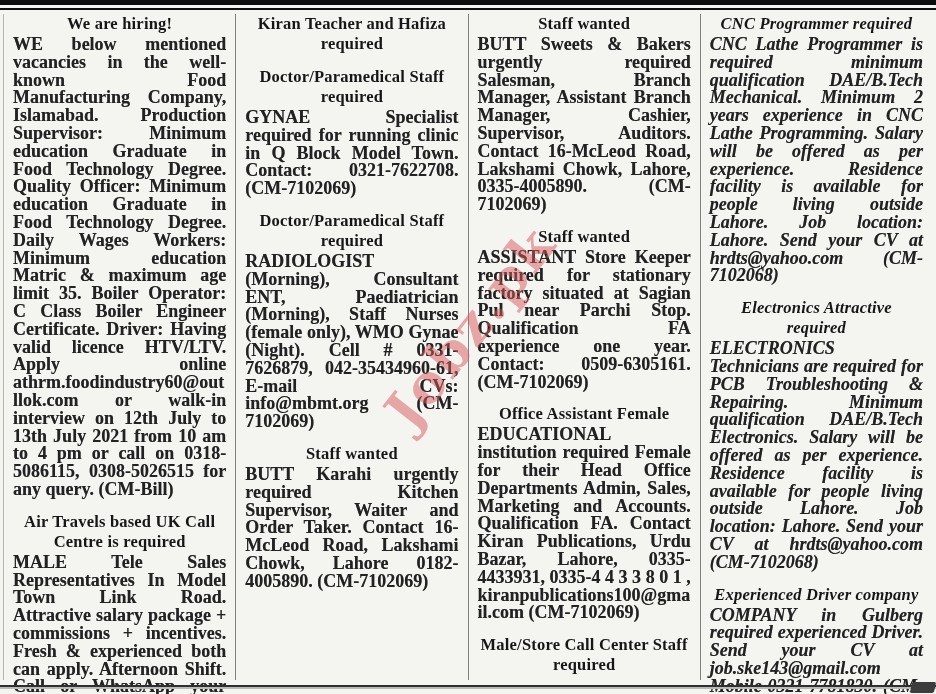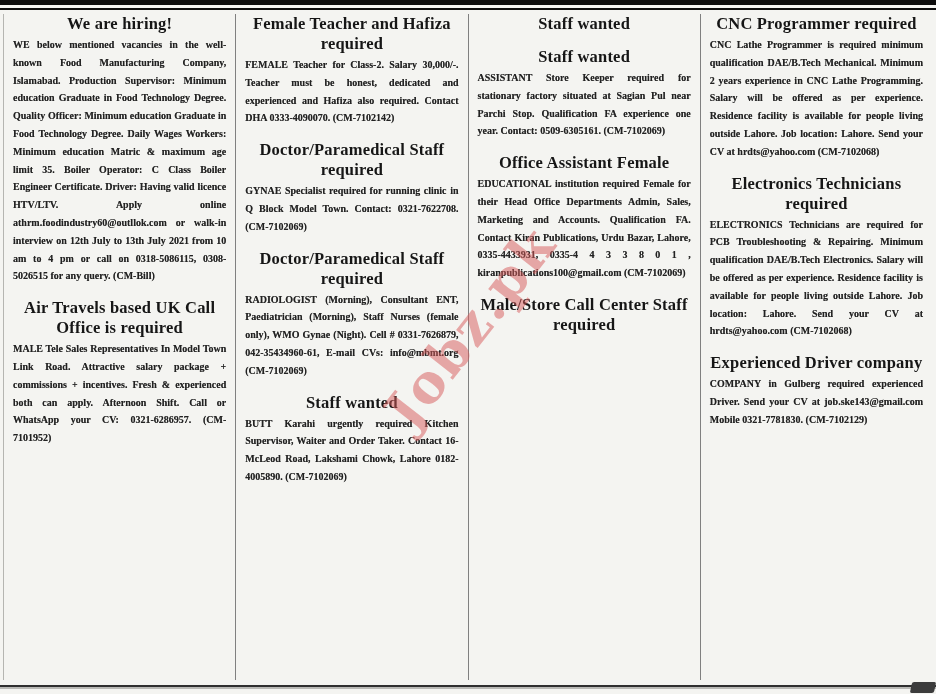--- a/index.html
+++ b/index.html
@@ -14,33 +14,33 @@
   }
   .top-rule-thick{position:absolute;top:0;left:0;right:0;height:5px;background:#0c0c0c;}
   .top-rule-thin{position:absolute;top:8px;left:0;right:0;height:2px;background:#0c0c0c;}
   .bottom-rule{position:absolute;bottom:7px;left:0;right:0;height:2px;background:#2f2f2f;box-shadow:0 2px 0 #b9b9b6;}
   .left-hairline{position:absolute;left:3px;top:14px;bottom:14px;width:1px;background:#b5b5b1;}
   .columns{
     position:absolute;top:14px;left:4px;right:4px;bottom:14px;
     display:flex;align-items:stretch;
   }
   .col{flex:1 1 0;min-width:0;padding:0 9px;border-right:1px solid #808080;}
-  .col:last-child{border-right:none;}
+  .col:last-child{border-right:none;font-style:italic;}
   .ad{margin-top:13px;}
   .ad:first-child{margin-top:0;}
   .ad-headline{
     margin:0 0 2px 0;
     font-size:16.5px;line-height:20px;
     font-weight:bold;text-align:center;
     letter-spacing:0.2px;
     color:#161616;
   }
   .ad-body{
     margin:0;
-    font-size:10px;line-height:17.8px;
+    font-size:18px;line-height:17.8px;
     font-weight:bold;
     text-align:justify;
     overflow-wrap:break-word;
     color:#222;
     text-shadow:0 0 0.5px rgba(40,40,40,0.55);
   }
   .watermark{
     position:absolute;left:320px;top:295px;width:300px;
     text-align:center;
     font-size:54px;font-weight:bold;
@@ -67,68 +67,68 @@
   <div class="left-hairline"></div>
 
   <div class="columns">
 
     <div class="col">
       <div class="ad">
         <h3 class="ad-headline">We are hiring!</h3>
         <p class="ad-body">WE below mentioned vacancies in the well-known Food Manufacturing Company, Islamabad. Production Supervisor: Minimum education Graduate in Food Technology Degree. Quality Officer: Minimum education Graduate in Food Technology Degree. Daily Wages Workers: Minimum education Matric &amp; maximum age limit 35. Boiler Operator: C Class Boiler Engineer Certificate. Driver: Having valid licence HTV/LTV. Apply online athrm.foodindustry60@outllok.com or walk-in interview on 12th July to 13th July 2021 from 10 am to 4 pm or call on 0318-5086115, 0308-5026515 for any query. (CM-Bill)</p>
       </div>
       <div class="ad">
-        <h3 class="ad-headline">Air Travels based UK Call Office is required</h3>
+        <h3 class="ad-headline">Air Travels based UK Call Centre is required</h3>
         <p class="ad-body">MALE Tele Sales Representatives In Model Town Link Road. Attractive salary package + commissions + incentives. Fresh &amp; experienced both can apply. Afternoon Shift. Call or WhatsApp your CV: 0321-6286957. (CM-7101952)</p>
       </div>
     </div>
 
     <div class="col">
       <div class="ad">
-        <h3 class="ad-headline">Female Teacher and Hafiza required</h3>
-        <p class="ad-body">FEMALE Teacher for Class-2. Salary 30,000/-. Teacher must be honest, dedicated and experienced and Hafiza also required. Contact DHA 0333-4090070. (CM-7102142)</p>
+        <h3 class="ad-headline">Kiran Teacher and Hafiza required</h3>
       </div>
       <div class="ad">
         <h3 class="ad-headline">Doctor/Paramedical Staff required</h3>
         <p class="ad-body">GYNAE Specialist required for running clinic in Q Block Model Town. Contact: 0321-7622708. (CM-7102069)</p>
       </div>
       <div class="ad">
         <h3 class="ad-headline">Doctor/Paramedical Staff required</h3>
         <p class="ad-body">RADIOLOGIST (Morning), Consultant ENT, Paediatrician (Morning), Staff Nurses (female only), WMO Gynae (Night). Cell # 0331-7626879, 042-35434960-61, E-mail CVs: info@mbmt.org (CM-7102069)</p>
       </div>
       <div class="ad">
         <h3 class="ad-headline">Staff wanted</h3>
         <p class="ad-body">BUTT Karahi urgently required Kitchen Supervisor, Waiter and Order Taker. Contact 16-McLeod Road, Lakshami Chowk, Lahore 0182-4005890. (CM-7102069)</p>
       </div>
     </div>
 
     <div class="col">
       <div class="ad">
         <h3 class="ad-headline">Staff wanted</h3>
+        <p class="ad-body">BUTT Sweets &amp; Bakers urgently required Salesman, Branch Manager, Assistant Branch Manager, Cashier, Supervisor, Auditors. Contact 16-McLeod Road, Lakshami Chowk, Lahore, 0335-4005890. (CM-7102069)</p>
       </div>
       <div class="ad">
         <h3 class="ad-headline">Staff wanted</h3>
         <p class="ad-body">ASSISTANT Store Keeper required for stationary factory situated at Sagian Pul near Parchi Stop. Qualification FA experience one year. Contact: 0509-6305161. (CM-7102069)</p>
       </div>
       <div class="ad">
         <h3 class="ad-headline">Office Assistant Female</h3>
         <p class="ad-body">EDUCATIONAL institution required Female for their Head Office Departments Admin, Sales, Marketing and Accounts. Qualification FA. Contact Kiran Publications, Urdu Bazar, Lahore, 0335-4433931, 0335-4 4 3 3 8 0 1 , kiranpublications100@gmail.com (CM-7102069)</p>
       </div>
       <div class="ad">
         <h3 class="ad-headline">Male/Store Call Center Staff required</h3>
       </div>
     </div>
 
     <div class="col">
       <div class="ad">
         <h3 class="ad-headline">CNC Programmer required</h3>
         <p class="ad-body">CNC Lathe Programmer is required minimum qualification DAE/B.Tech Mechanical. Minimum 2 years experience in CNC Lathe Programming. Salary will be offered as per experience. Residence facility is available for people living outside Lahore. Job location: Lahore. Send your CV at hrdts@yahoo.com (CM-7102068)</p>
       </div>
       <div class="ad">
-        <h3 class="ad-headline">Electronics Technicians required</h3>
+        <h3 class="ad-headline">Electronics Attractive required</h3>
         <p class="ad-body">ELECTRONICS Technicians are required for PCB Troubleshooting &amp; Repairing. Minimum qualification DAE/B.Tech Electronics. Salary will be offered as per experience. Residence facility is available for people living outside Lahore. Job location: Lahore. Send your CV at hrdts@yahoo.com (CM-7102068)</p>
       </div>
       <div class="ad">
         <h3 class="ad-headline">Experienced Driver company</h3>
         <p class="ad-body">COMPANY in Gulberg required experienced Driver. Send your CV at job.ske143@gmail.com Mobile 0321-7781830. (CM-7102129)</p>
       </div>
     </div>
 
   </div>
 

